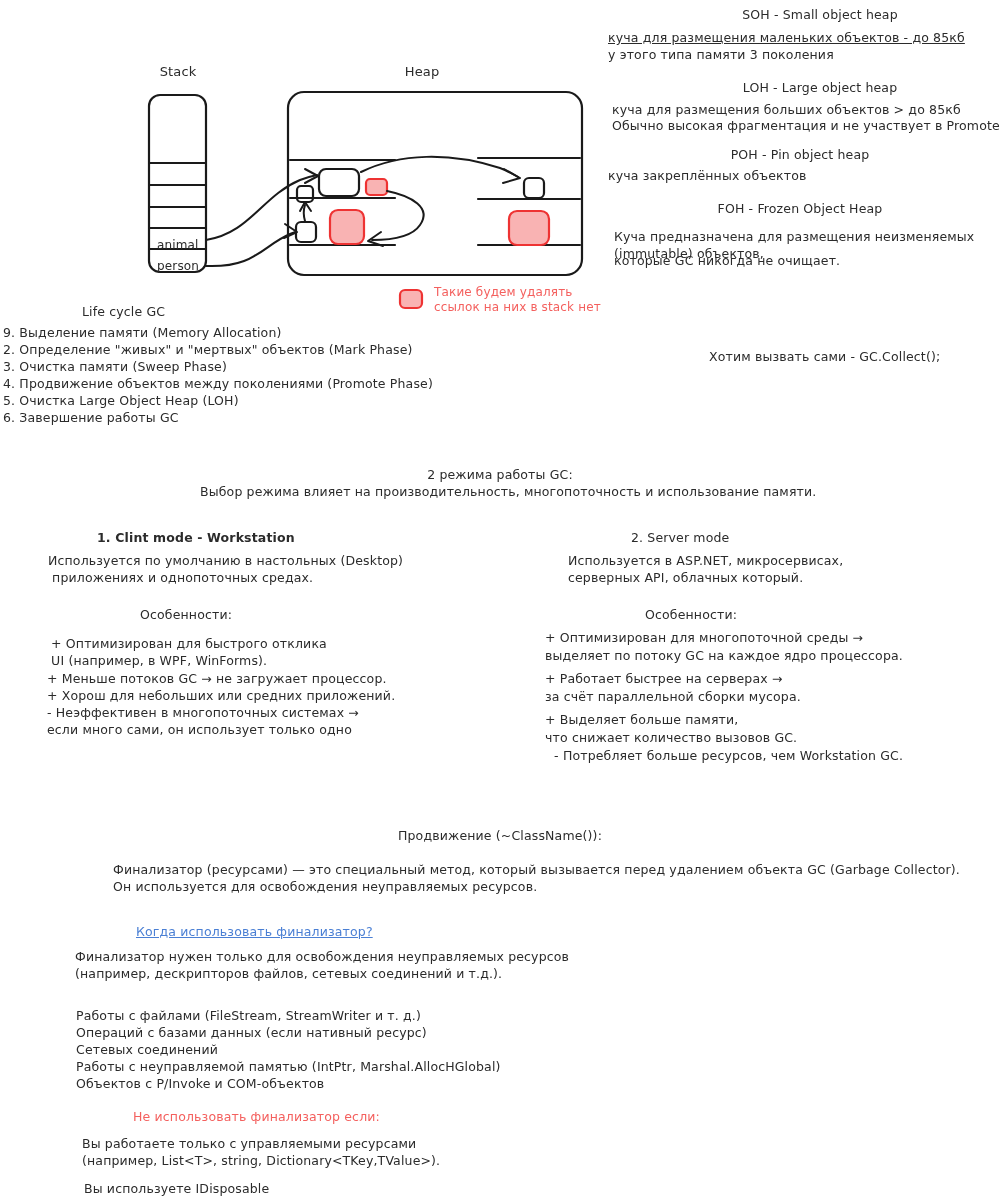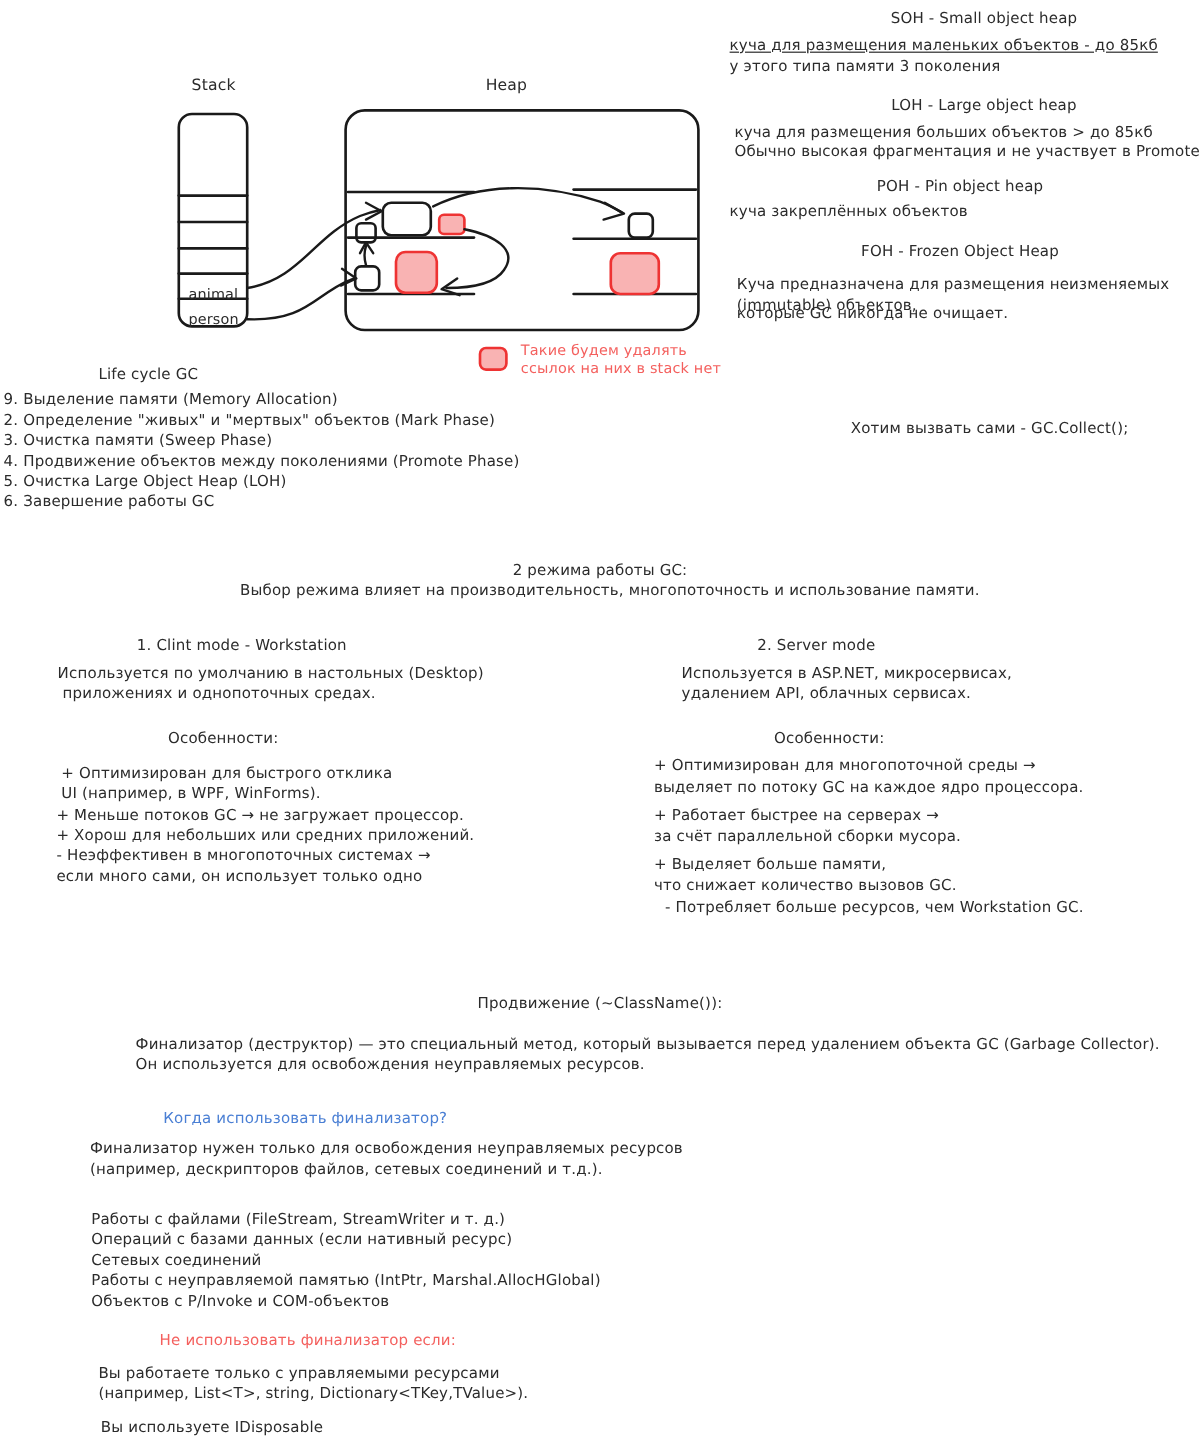--- a/index.html
+++ b/index.html
@@ -19,21 +19,21 @@
   .txt {
     position: absolute;
     white-space: pre;
     font-family: "DejaVu Sans", sans-serif;
     font-size: 12.5px;
     color: #2b2b2b;
     letter-spacing: 0.15px;
     line-height: 17px;
   }
   .red { color: #f4605e; }
-  .blue { color: #4a7fd4; }
+  .blue { color: #4a7fd4; text-decoration: underline; }
   .ctr { text-align: center; }
   svg { display: block; overflow: visible; }
   #diagram { position: absolute; left: 0; top: 0; }
 </style>
 </head>
 <body>
 
 <svg id="diagram" width="1001" height="320">
   <g stroke="#1a1a1a" fill="none" stroke-width="2.2" stroke-linecap="round" stroke-linejoin="round">
 
@@ -120,45 +120,45 @@
 <div class="txt" style="left:3px; top:358px;">3. Очистка памяти (Sweep Phase)</div>
 <div class="txt" style="left:3px; top:375px;">4. Продвижение объектов между поколениями (Promote Phase)</div>
 <div class="txt" style="left:3px; top:392px;">5. Очистка Large Object Heap (LOH)</div>
 <div class="txt" style="left:3px; top:409px;">6. Завершение работы GC</div>
 
 <div class="txt" style="left:709px; top:348px;">Хотим вызвать сами - GC.Collect();</div>
 
 <div class="txt ctr" style="left:300px; top:466px; width:400px;">2 режима работы GC:</div>
 <div class="txt ctr" style="left:200px; top:483px; width:600px;">Выбор режима влияет на производительность, многопоточность и использование памяти.</div>
 
-<div class="txt" style="left:114px; top:529px;">1. Clint mode - Workstation</div>
+<div class="txt" style="left:97px; top:529px;font-weight:bold;">1. Clint mode - Workstation</div>
 <div class="txt" style="left:48px; top:552px;">Используется по умолчанию в настольных (Desktop)</div>
 <div class="txt" style="left:48px; top:569px;"> приложениях и однопоточных средах.</div>
 <div class="txt" style="left:140px; top:606px;">Особенности:</div>
 <div class="txt" style="left:47px; top:635px;"> + Оптимизирован для быстрого отклика</div>
 <div class="txt" style="left:47px; top:652px;"> UI (например, в WPF, WinForms).</div>
 <div class="txt" style="left:47px; top:670px;">+ Меньше потоков GC → не загружает процессор.</div>
 <div class="txt" style="left:47px; top:687px;">+ Хорош для небольших или средних приложений.</div>
 <div class="txt" style="left:47px; top:704px;">- Неэффективен в многопоточных системах →</div>
 <div class="txt" style="left:47px; top:721px;">если много сами, он использует только одно</div>
 
 <div class="txt" style="left:631px; top:529px;">2. Server mode</div>
 <div class="txt" style="left:568px; top:552px;">Используется в ASP.NET, микросервисах,</div>
-<div class="txt" style="left:568px; top:569px;">удалением API, облачных сервисах.</div>
+<div class="txt" style="left:568px; top:569px;">серверных API, облачных который.</div>
 <div class="txt" style="left:645px; top:606px;">Особенности:</div>
 <div class="txt" style="left:545px; top:629px;">+ Оптимизирован для многопоточной среды →</div>
 <div class="txt" style="left:545px; top:647px;">выделяет по потоку GC на каждое ядро процессора.</div>
 <div class="txt" style="left:545px; top:670px;">+ Работает быстрее на серверах →</div>
 <div class="txt" style="left:545px; top:688px;">за счёт параллельной сборки мусора.</div>
 <div class="txt" style="left:545px; top:711px;">+ Выделяет больше памяти,</div>
 <div class="txt" style="left:545px; top:729px;">что снижает количество вызовов GC.</div>
 <div class="txt" style="left:550px; top:747px;"> - Потребляет больше ресурсов, чем Workstation GC.</div>
 
 <div class="txt ctr" style="left:300px; top:827px; width:400px;">Продвижение (~ClassName()):</div>
-<div class="txt" style="left:113px; top:861px;">Финализатор (деструктор) — это специальный метод, который вызывается перед удалением объекта GC (Garbage Collector).</div>
+<div class="txt" style="left:113px; top:861px;">Финализатор (ресурсами) — это специальный метод, который вызывается перед удалением объекта GC (Garbage Collector).</div>
 <div class="txt" style="left:113px; top:878px;">Он используется для освобождения неуправляемых ресурсов.</div>
 
 <div class="txt blue" style="left:136px; top:923px;">Когда использовать финализатор?</div>
 <div class="txt" style="left:75px; top:948px;">Финализатор нужен только для освобождения неуправляемых ресурсов</div>
 <div class="txt" style="left:75px; top:965px;">(например, дескрипторов файлов, сетевых соединений и т.д.).</div>
 
 <div class="txt" style="left:76px; top:1007px;">Работы с файлами (FileStream, StreamWriter и т. д.)</div>
 <div class="txt" style="left:76px; top:1024px;">Операций с базами данных (если нативный ресурс)</div>
 <div class="txt" style="left:76px; top:1041px;">Сетевых соединений</div>
 <div class="txt" style="left:76px; top:1058px;">Работы с неуправляемой памятью (IntPtr, Marshal.AllocHGlobal)</div>

